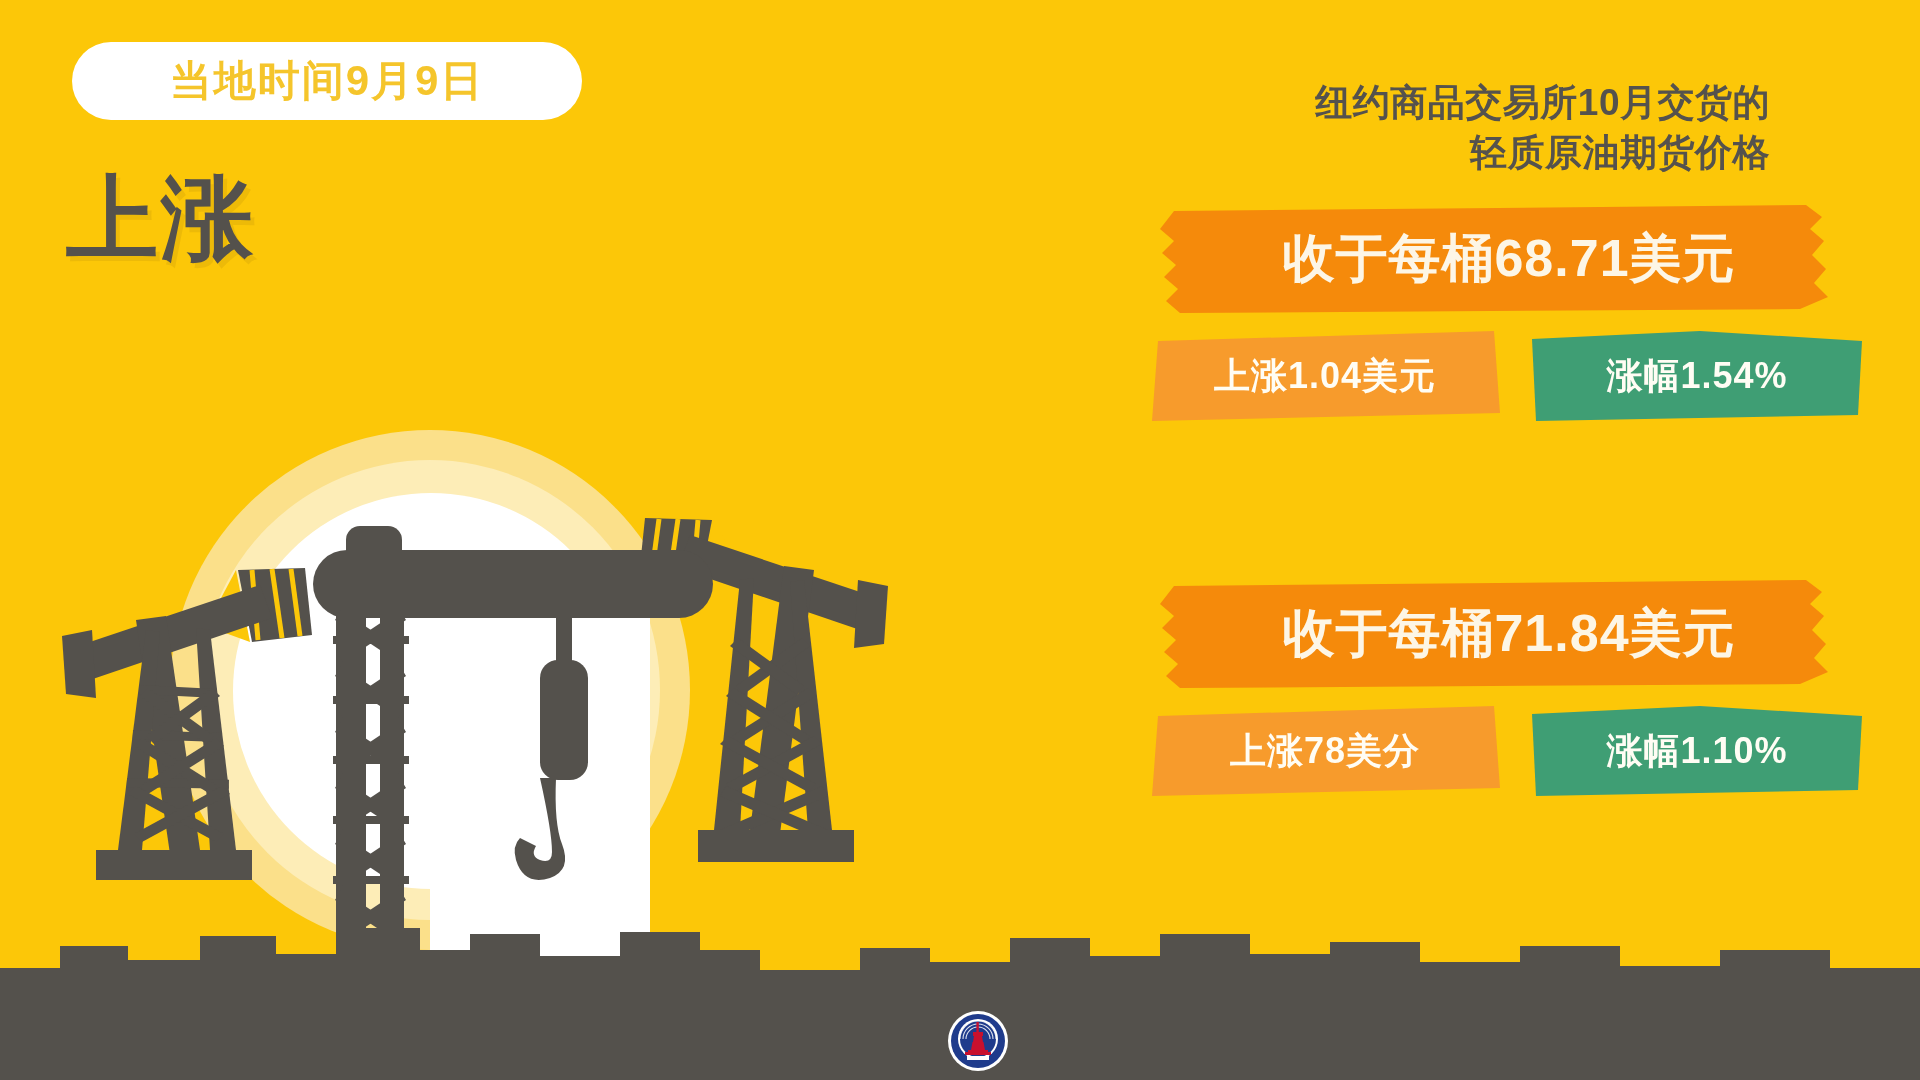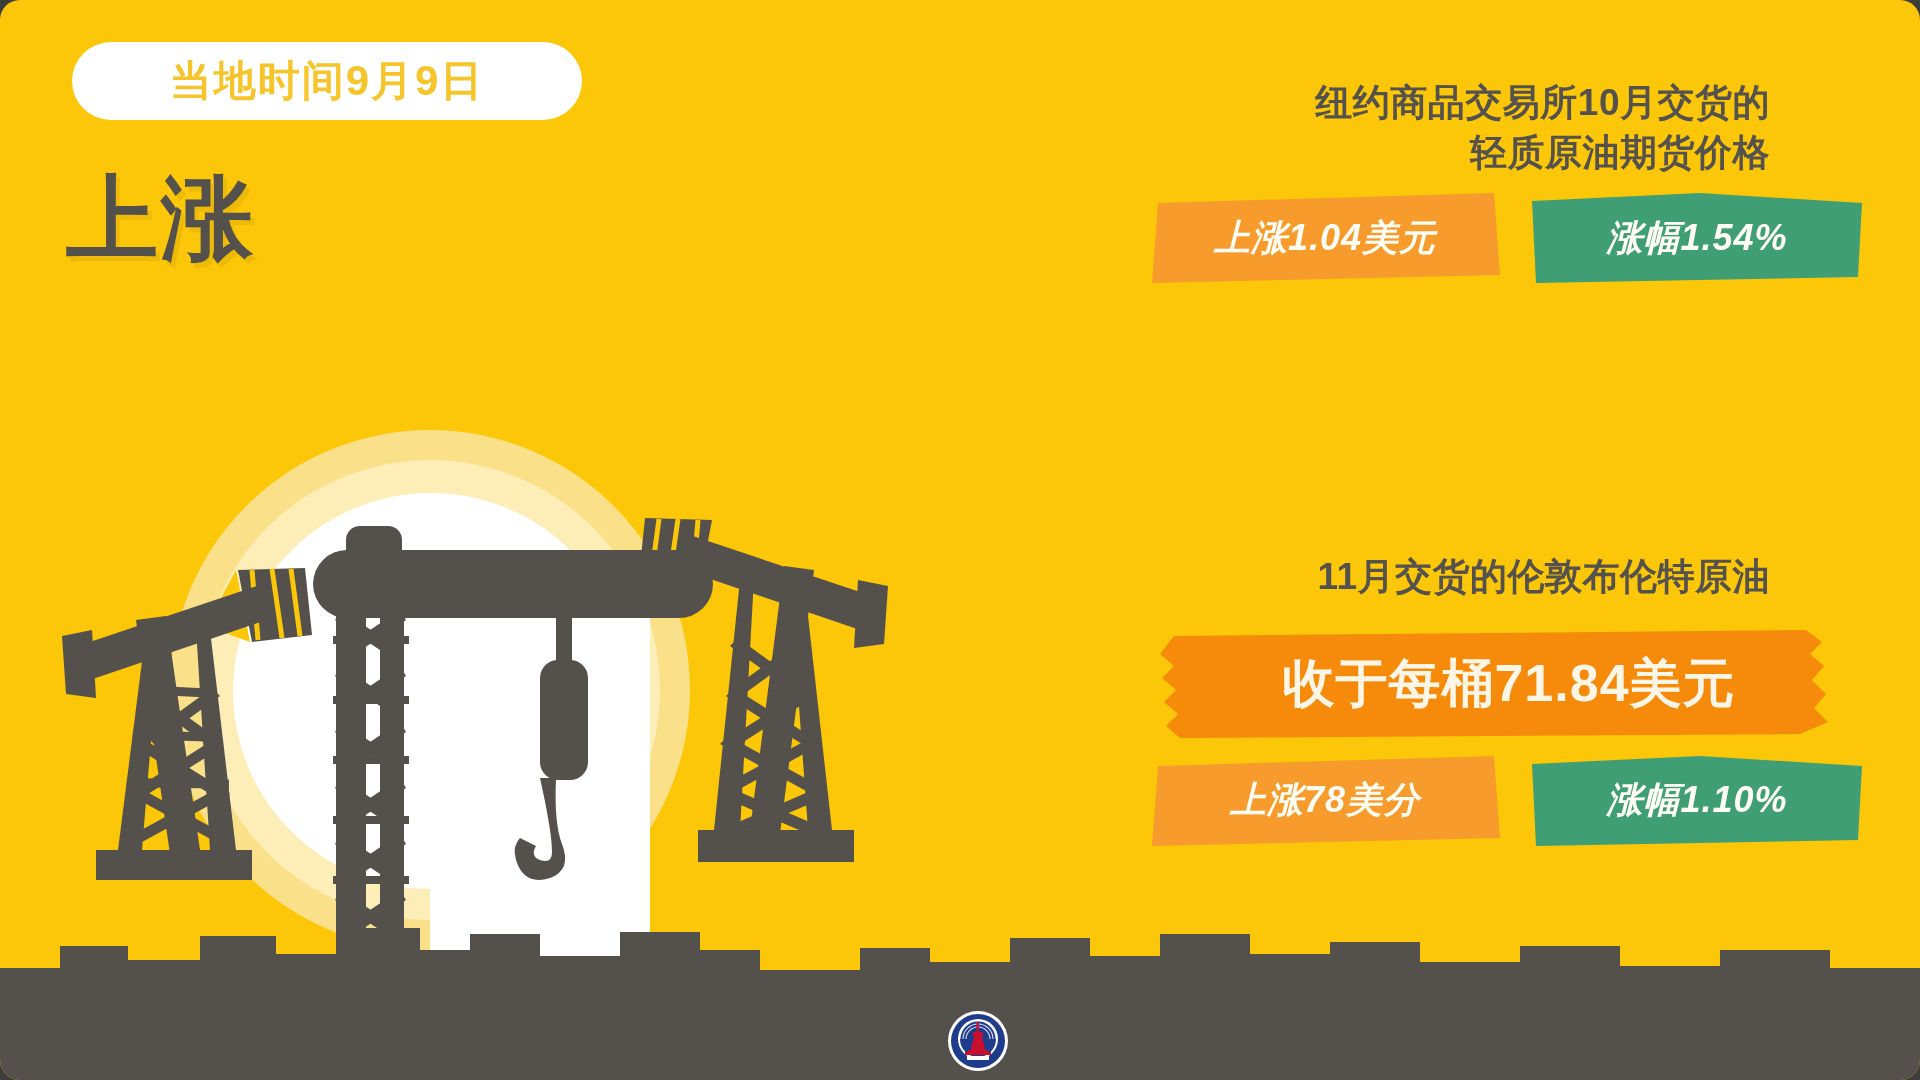--- a/index.html
+++ b/index.html
@@ -9,21 +9,20 @@
   }
   body {
     font-family: "Liberation Sans", "DejaVu Sans", sans-serif;
   }
   #stage {
     position: relative;
     width: 1920px;
     height: 1080px;
     overflow: hidden;
     background: #FCC708;
-    border-radius: 20px;
   }
 
   
   .date-pill {
     position: absolute;
     left: 72px;
     top: 42px;
     width: 510px;
     height: 78px;
     background: #FFFFFF;
@@ -151,21 +150,20 @@
     letter-spacing: 1px;
     padding-left: 18px;
     box-sizing: border-box;
   }
 
   .chips {
     position: relative;
     margin-top: 16px;
     width: 760px;
     height: 90px;
-    font-style: italic;
   }
   .chip {
     position: absolute;
     top: 0;
     height: 90px;
   }
   .chip svg { position: absolute; left: 0; top: 0; }
   .chip-text {
     position: absolute;
     left: 0; top: 0;
@@ -324,40 +322,46 @@
   </svg>
 
   <div class="right-col">
 
     <div class="stat-group group-1">
       <div class="group-caption">
         <span class="ln">纽约商品交易所10月交货的</span>
         <span class="ln">轻质原油期货价格</span>
       </div>
 
+      <div class="banner">
+        <svg width="700" height="112" viewBox="0 0 700 112">
+          <path fill="#F58A0B" d="M24 8 L656 2 L672 14 L660 26 L674 38 L662 52 L676 66 L664 80 L678 94 L650 106
+            L30 110 L16 98 L28 86 L14 74 L26 62 L12 50 L24 38 L10 26 Z"></path>
+        </svg>
+        <div class="banner-text">收于每桶68.71美元</div>
+      </div>
 
       <div class="chips">
         <div class="chip chip-change">
           <svg width="350" height="90" viewBox="0 0 350 90">
             <path fill="#F79B2C" d="M8 10 L344 0 L350 82 L2 90 Z"></path>
           </svg>
           <div class="chip-text">上涨1.04美元</div>
         </div>
         <div class="chip chip-pct">
           <svg width="330" height="90" viewBox="0 0 330 90">
             <path fill="#3F9E74" d="M0 8 L168 0 L330 10 L326 84 L4 90 Z"></path>
           </svg>
           <div class="chip-text">涨幅1.54%</div>
         </div>
       </div>
     </div>
 
     <div class="stat-group group-2">
       <div class="group-caption">
-        <span class="ln">11月交货的伦敦布伦特原油</span>
       </div>
 
       <div class="banner">
         <svg width="700" height="112" viewBox="0 0 700 112">
           <path fill="#F58A0B" d="M24 8 L656 2 L672 14 L660 26 L674 38 L662 52 L676 66 L664 80 L678 94 L650 106
             L30 110 L16 98 L28 86 L14 74 L26 62 L12 50 L24 38 L10 26 Z"></path>
         </svg>
         <div class="banner-text">收于每桶71.84美元</div>
       </div>
 

